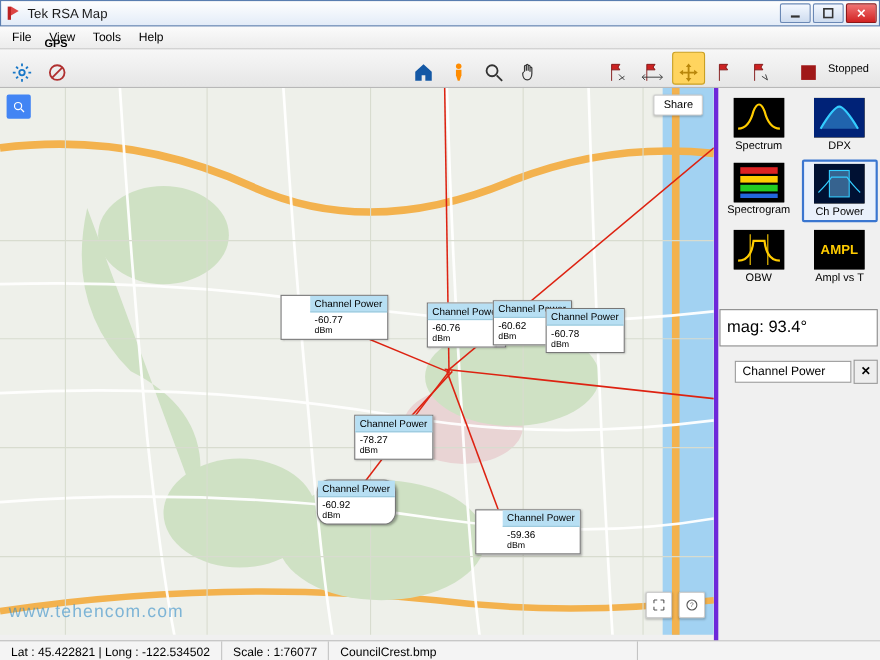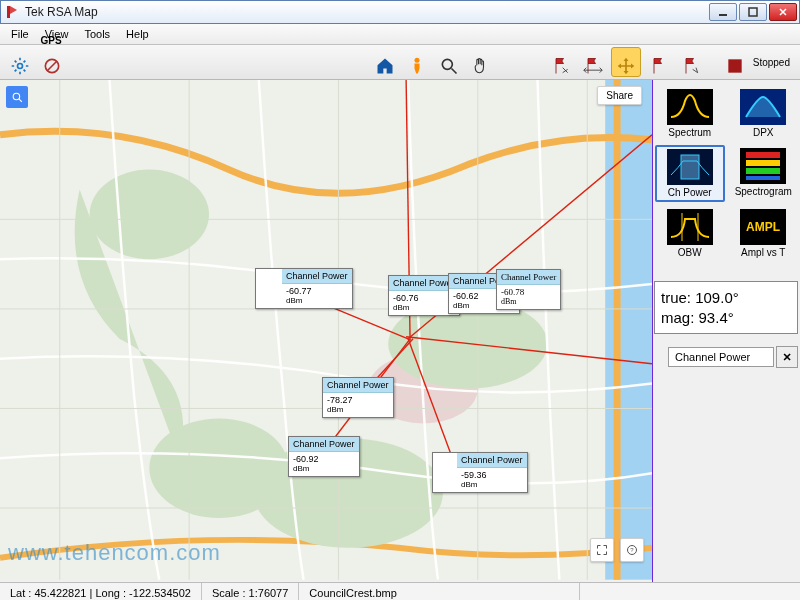--- a/index.html
+++ b/index.html
@@ -13,32 +13,32 @@
 .menubar{height:20px;background:linear-gradient(#fbfbfb,#ececec);border-bottom:1px solid #c0c0c0;display:flex;align-items:center;padding:0 4px;gap:2px}
 .menubar .mi{padding:2px 7px;cursor:default}
 .toolbar{height:34px;background:linear-gradient(#f7f7f7,#e6e6e6);border-bottom:1px solid #b8b8b8;display:flex;align-items:center;padding:0 4px}
 .tool{width:28px;height:28px;display:flex;align-items:flex-end;justify-content:center;margin:0 2px;border-radius:3px}
 .tool.active{background:#ffd45e;border:1px solid #c9a024}
 .tool svg{width:20px;height:20px}
 .spacer{flex:1}
 .gps-label{font-size:10px;font-weight:bold;margin-left:-2px;margin-top:-12px}
 .stop-label{font-size:10px;margin-left:2px}
 .content{display:flex;height:502px}
-.mapwrap{flex:1;position:relative;border-right:1px solid #6d28d9;overflow:hidden}
+.mapwrap{flex:1;position:relative;border-right:4px solid #6d28d9;overflow:hidden}
 .mapcanvas{position:absolute;inset:0}
 .lines{position:absolute;inset:0;pointer-events:none}
 .callout{position:absolute;background:#fff;border:1px solid #777;font-size:9px;padding:3px 4px;box-shadow:1px 1px 2px rgba(0,0,0,.3);min-width:46px}
 .callout::before{content:attr(data-title);display:block;font-size:9px;color:#000;background:#b7dff3;margin:-3px -4px 2px -4px;padding:2px 4px;border-bottom:1px solid #9ac8db}
 .callout .val{font-size:9px}
 .callout .unit{font-size:8px;display:block}
 .map-search{position:absolute;top:6px;left:6px;width:22px;height:22px;background:#4285f4;border-radius:2px;display:flex;align-items:center;justify-content:center}
 .map-controls{position:absolute;bottom:20px;right:8px;display:flex;gap:6px}
 .map-btn{width:22px;height:22px;background:#fff;border:1px solid #cecece;border-radius:2px;box-shadow:0 1px 2px rgba(0,0,0,.2);display:flex;align-items:center;justify-content:center}
 .share{position:absolute;top:6px;right:10px;background:#fff;border:1px solid #d0d0d0;border-radius:2px;padding:3px 8px;font-size:10px;box-shadow:0 1px 2px rgba(0,0,0,.2)}
-.watermark{position:absolute;bottom:16px;left:8px;font-size:22px;color:rgba(50,140,200,.6);font-family:Arial;letter-spacing:1px}
+.watermark{position:absolute;bottom:16px;left:8px;font-size:16px;color:rgba(50,140,200,.6);font-family:Arial;letter-spacing:1px}
 .sidepanel{width:143px;background:#f0f0f0;display:flex;flex-direction:column;align-items:flex-end;padding:6px 2px;gap:2px}
 .meas-grid{display:grid;grid-template-columns:1fr 1fr;gap:4px;width:100%}
 .meas{display:flex;flex-direction:column;align-items:center;padding:2px;border:1px solid transparent;border-radius:2px}
 .meas.selected{border:2px solid #3a76d0;background:#eaf1fb}
 .meas-icon{width:46px;height:36px;background:#000;display:flex;align-items:center;justify-content:center}
 .meas-label{font-size:10px;margin-top:2px;text-align:center}
 .heading-box{width:130px;background:#fff;border:1px solid #888;padding:6px;font-size:15px;line-height:1.3;margin-top:18px}
 .selected-meas{width:130px;display:flex;align-items:center;margin-top:10px}
 .selected-meas .lbl{flex:1;background:#fff;border:1px solid #9a9a9a;padding:3px 6px;font-size:11px}
 .selected-meas .xbtn{width:20px;height:20px;border:1px solid #9a9a9a;background:#eee;display:flex;align-items:center;justify-content:center;font-weight:bold;margin-left:2px}
@@ -204,24 +204,24 @@
           <circle cx="10" cy="10" r="6" fill="none" stroke="#fff" stroke-width="2"></circle>
           <line x1="15" y1="15" x2="20" y2="20" stroke="#fff" stroke-width="2"></line>
         </svg>
     </div>
     <div class="share">Share</div>
 
     <div id="callouts">
         <div class="callout" data-title="Channel Power" style="left: 255px; top: 188px; padding-left: 30px;"><span class="val">-60.77</span><span class="unit">dBm</span></div>
         <div class="callout" data-title="Channel Power" style="left: 388px; top: 195px;"><span class="val">-60.76</span><span class="unit">dBm</span></div>
         <div class="callout" data-title="Channel Power" style="left: 448px; top: 193px;"><span class="val">-60.62</span><span class="unit">dBm</span></div>
-        <div class="callout" data-title="Channel Power" style="left: 496px; top: 189px; font-family: Liberation Serif, serif;"><span class="val">-60.78</span><span class="unit">dBm</span></div>
+        <div class="callout" data-title="Channel Power" style="left: 496px; top: 200px;"><span class="val">-60.78</span><span class="unit">dBm</span></div>
         <div class="callout" data-title="Channel Power" style="left: 322px; top: 297px;"><span class="val">-78.27</span><span class="unit">dBm</span></div>
-        <div class="callout" data-title="Channel Power" style="left: 288px; top: 356px;"><span class="val">-60.92</span><span class="unit">dBm</span></div>
-        <div class="callout" data-title="Channel Power" style="left: 432px; top: 372px; padding-left: 28px;"><span class="val">-59.36</span><span class="unit">dBm</span></div>
+        <div class="callout" data-title="Channel Power" style="left: 288px; top: 356px; border-radius: 11px;"><span class="val">-60.92</span><span class="unit">dBm</span></div>
+        <div class="callout" data-title="Channel Power" style="left: 432px; top: 383px; padding-left: 28px;"><span class="val">-59.36</span><span class="unit">dBm</span></div>
       </div>
 
     <div class="map-controls">
       <div class="map-btn">
           <svg viewBox="0 0 24 24" width="12" height="12">
             <path d="M3 3h6M3 3v6M21 3h-6M21 3v6M3 21h6M3 21v-6M21 21h-6M21 21v-6" stroke="#555" stroke-width="2" fill="none"></path>
           </svg>
         </div>
       <div class="map-btn">
           <svg viewBox="0 0 24 24" width="12" height="12">
@@ -247,42 +247,42 @@
         </div>
         <div class="meas">
           <div class="meas-icon">
             <svg viewBox="0 0 46 36">
               <rect width="46" height="36" fill="#027"></rect>
               <path d="M6 28 Q18 8 23 8 Q28 8 40 28" stroke="#3cf" stroke-width="2" fill="rgba(80,200,255,.4)"></path>
             </svg>
           </div>
           <div class="meas-label">DPX</div>
         </div>
-        <div class="meas selected">
-          <div class="meas-icon">
-            <svg viewBox="0 0 46 36">
-              <rect width="46" height="36" fill="#013"></rect>
-              <rect x="14" y="6" width="18" height="24" fill="rgba(120,200,255,.45)" stroke="#3cf"></rect>
-              <path d="M4 26 Q12 18 16 12 L30 12 Q34 18 42 26" stroke="#3cf" fill="none"></path>
-            </svg>
-          </div>
-          <div class="meas-label">Ch Power</div>
-        </div>
         <div class="meas">
           <div class="meas-icon">
             <svg viewBox="0 0 46 36">
               <rect width="46" height="36" fill="#000"></rect>
               <rect x="6" y="4" width="34" height="6" fill="#d22"></rect>
               <rect x="6" y="12" width="34" height="6" fill="#fc0"></rect>
               <rect x="6" y="20" width="34" height="6" fill="#2c2"></rect>
               <rect x="6" y="28" width="34" height="4" fill="#26d"></rect>
             </svg>
           </div>
           <div class="meas-label">Spectrogram</div>
         </div>
+        <div class="meas selected">
+          <div class="meas-icon">
+            <svg viewBox="0 0 46 36">
+              <rect width="46" height="36" fill="#013"></rect>
+              <rect x="14" y="6" width="18" height="24" fill="rgba(120,200,255,.45)" stroke="#3cf"></rect>
+              <path d="M4 26 Q12 18 16 12 L30 12 Q34 18 42 26" stroke="#3cf" fill="none"></path>
+            </svg>
+          </div>
+          <div class="meas-label">Ch Power</div>
+        </div>
         <div class="meas">
           <div class="meas-icon">
             <svg viewBox="0 0 46 36">
               <rect width="46" height="36" fill="#000"></rect>
               <path d="M4 28 Q16 28 18 10 L28 10 Q30 28 42 28" stroke="#fc0" stroke-width="2" fill="none"></path>
               <line x1="15" y1="4" x2="15" y2="32" stroke="#fc0"></line>
               <line x1="31" y1="4" x2="31" y2="32" stroke="#fc0"></line>
             </svg>
           </div>
           <div class="meas-label">OBW</div>
@@ -291,21 +291,20 @@
           <div class="meas-icon">
             <svg viewBox="0 0 46 36">
               <rect width="46" height="36" fill="#000"></rect>
               <text x="23" y="22" font-size="12" fill="#fc0" text-anchor="middle" font-weight="bold">AMPL</text>
             </svg>
           </div>
           <div class="meas-label">Ampl vs T</div>
         </div>
       </div>
     <div class="heading-box">
-      <div><span>true:</span> <span>109.0°</span></div>
       <div><span>mag:</span> <span>93.4°</span></div>
     </div>
     <div class="selected-meas">
       <div class="lbl">Channel Power</div>
       <div class="xbtn">✕</div>
     </div>
   </div>
 </div>
 
 <div class="statusbar">

